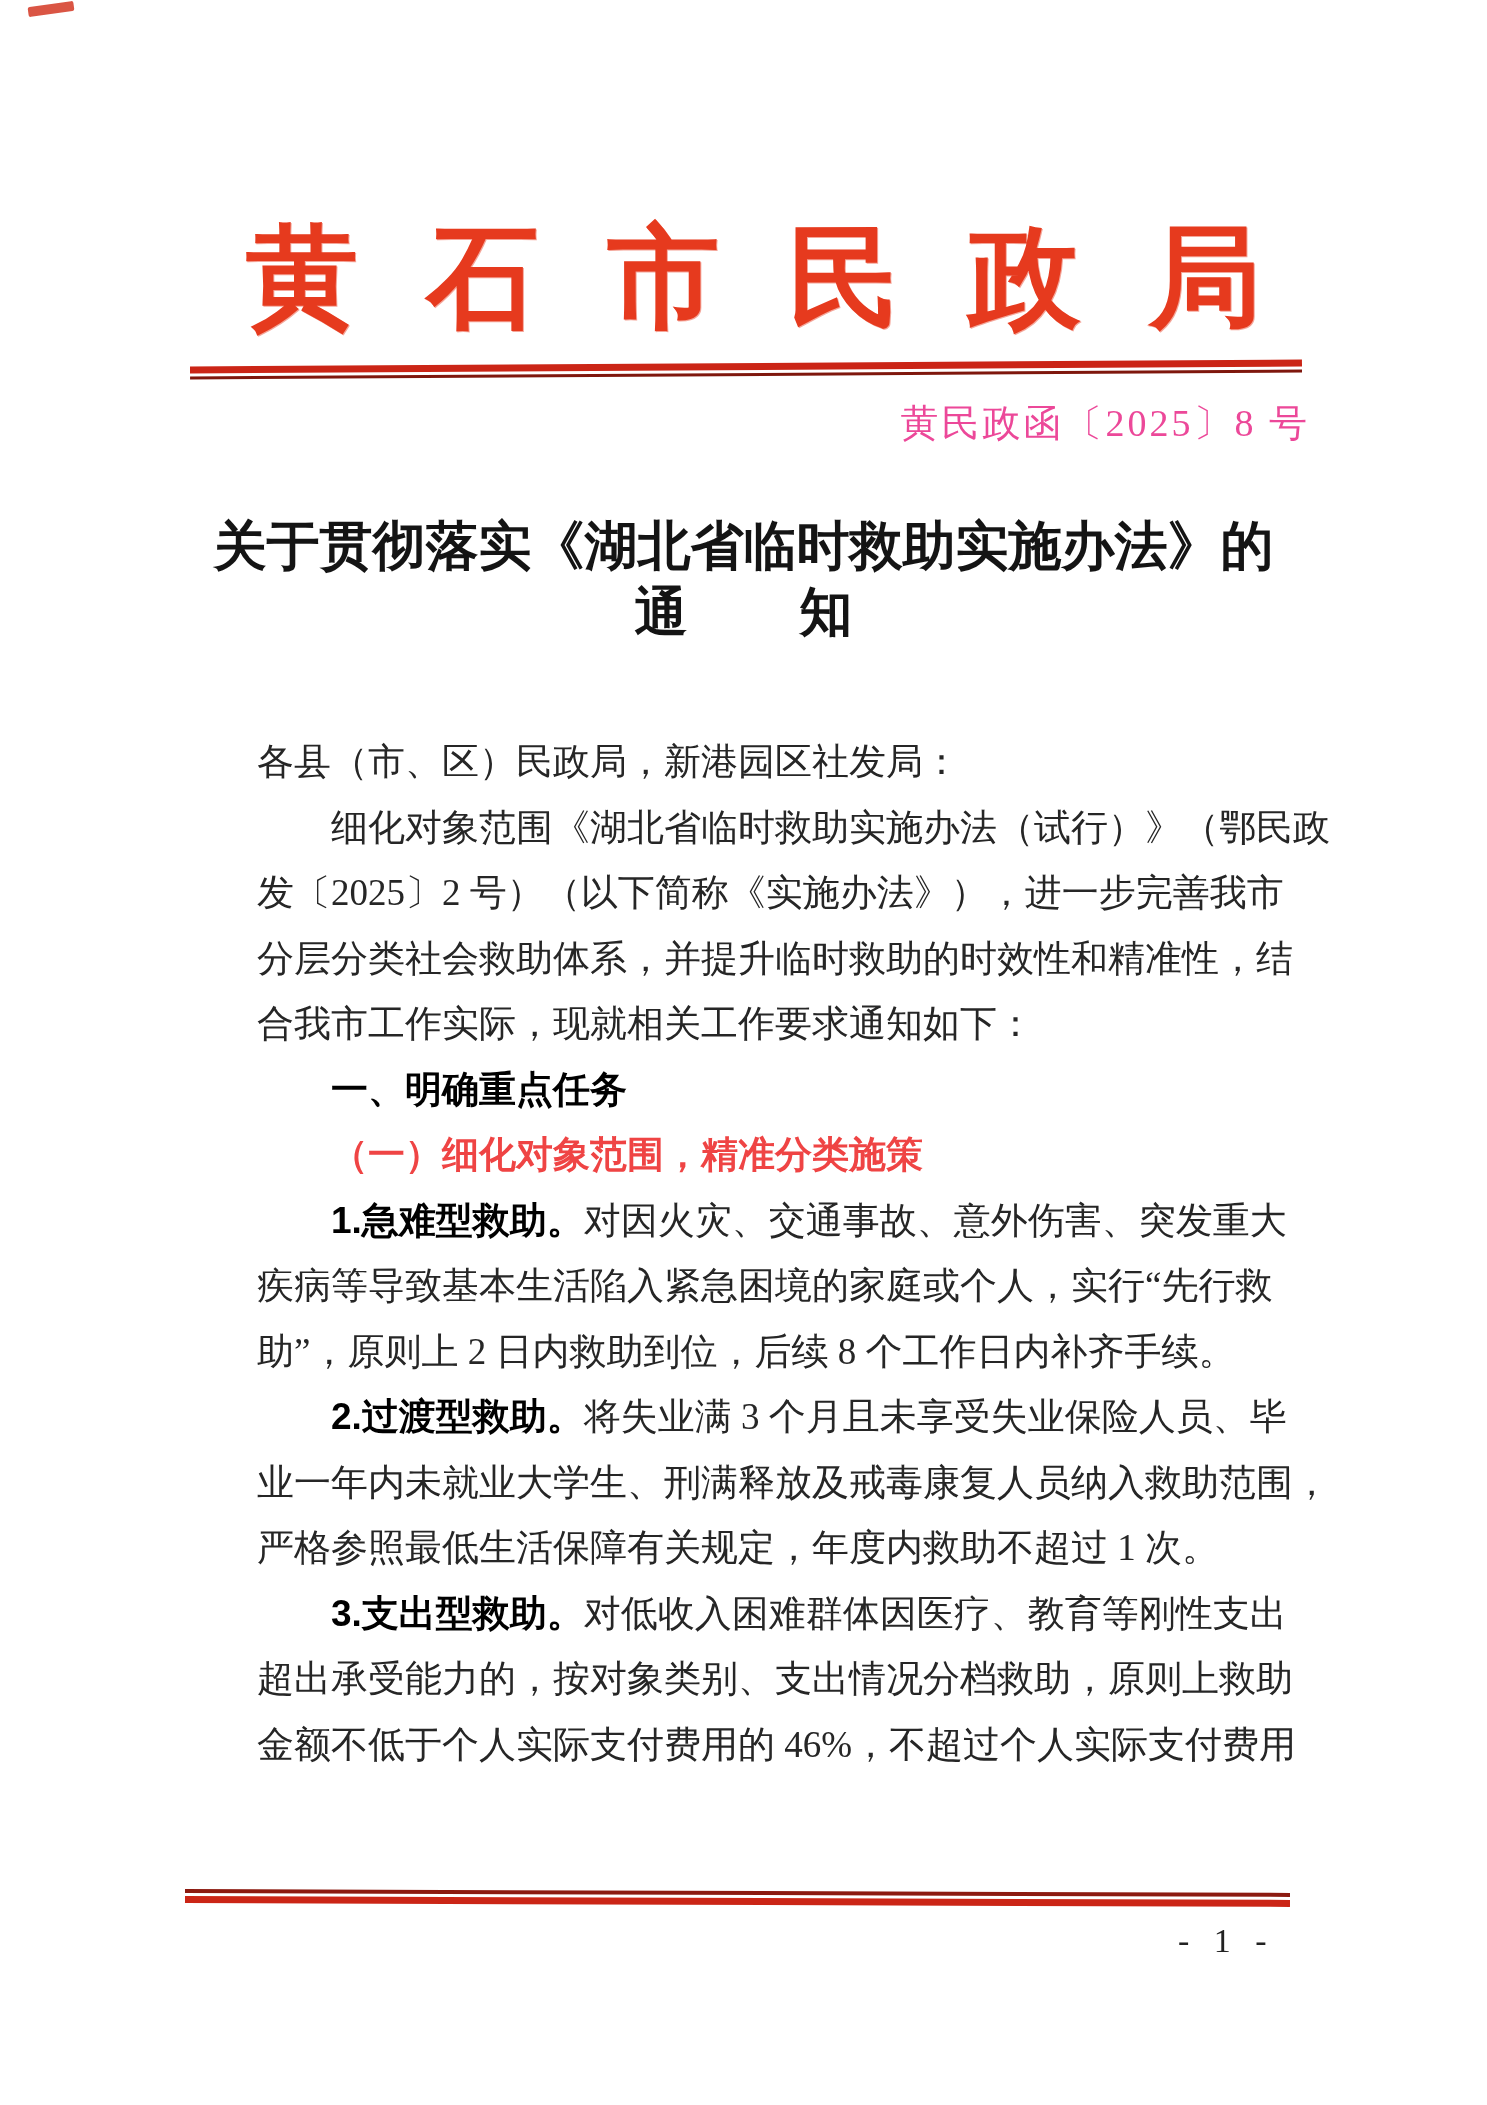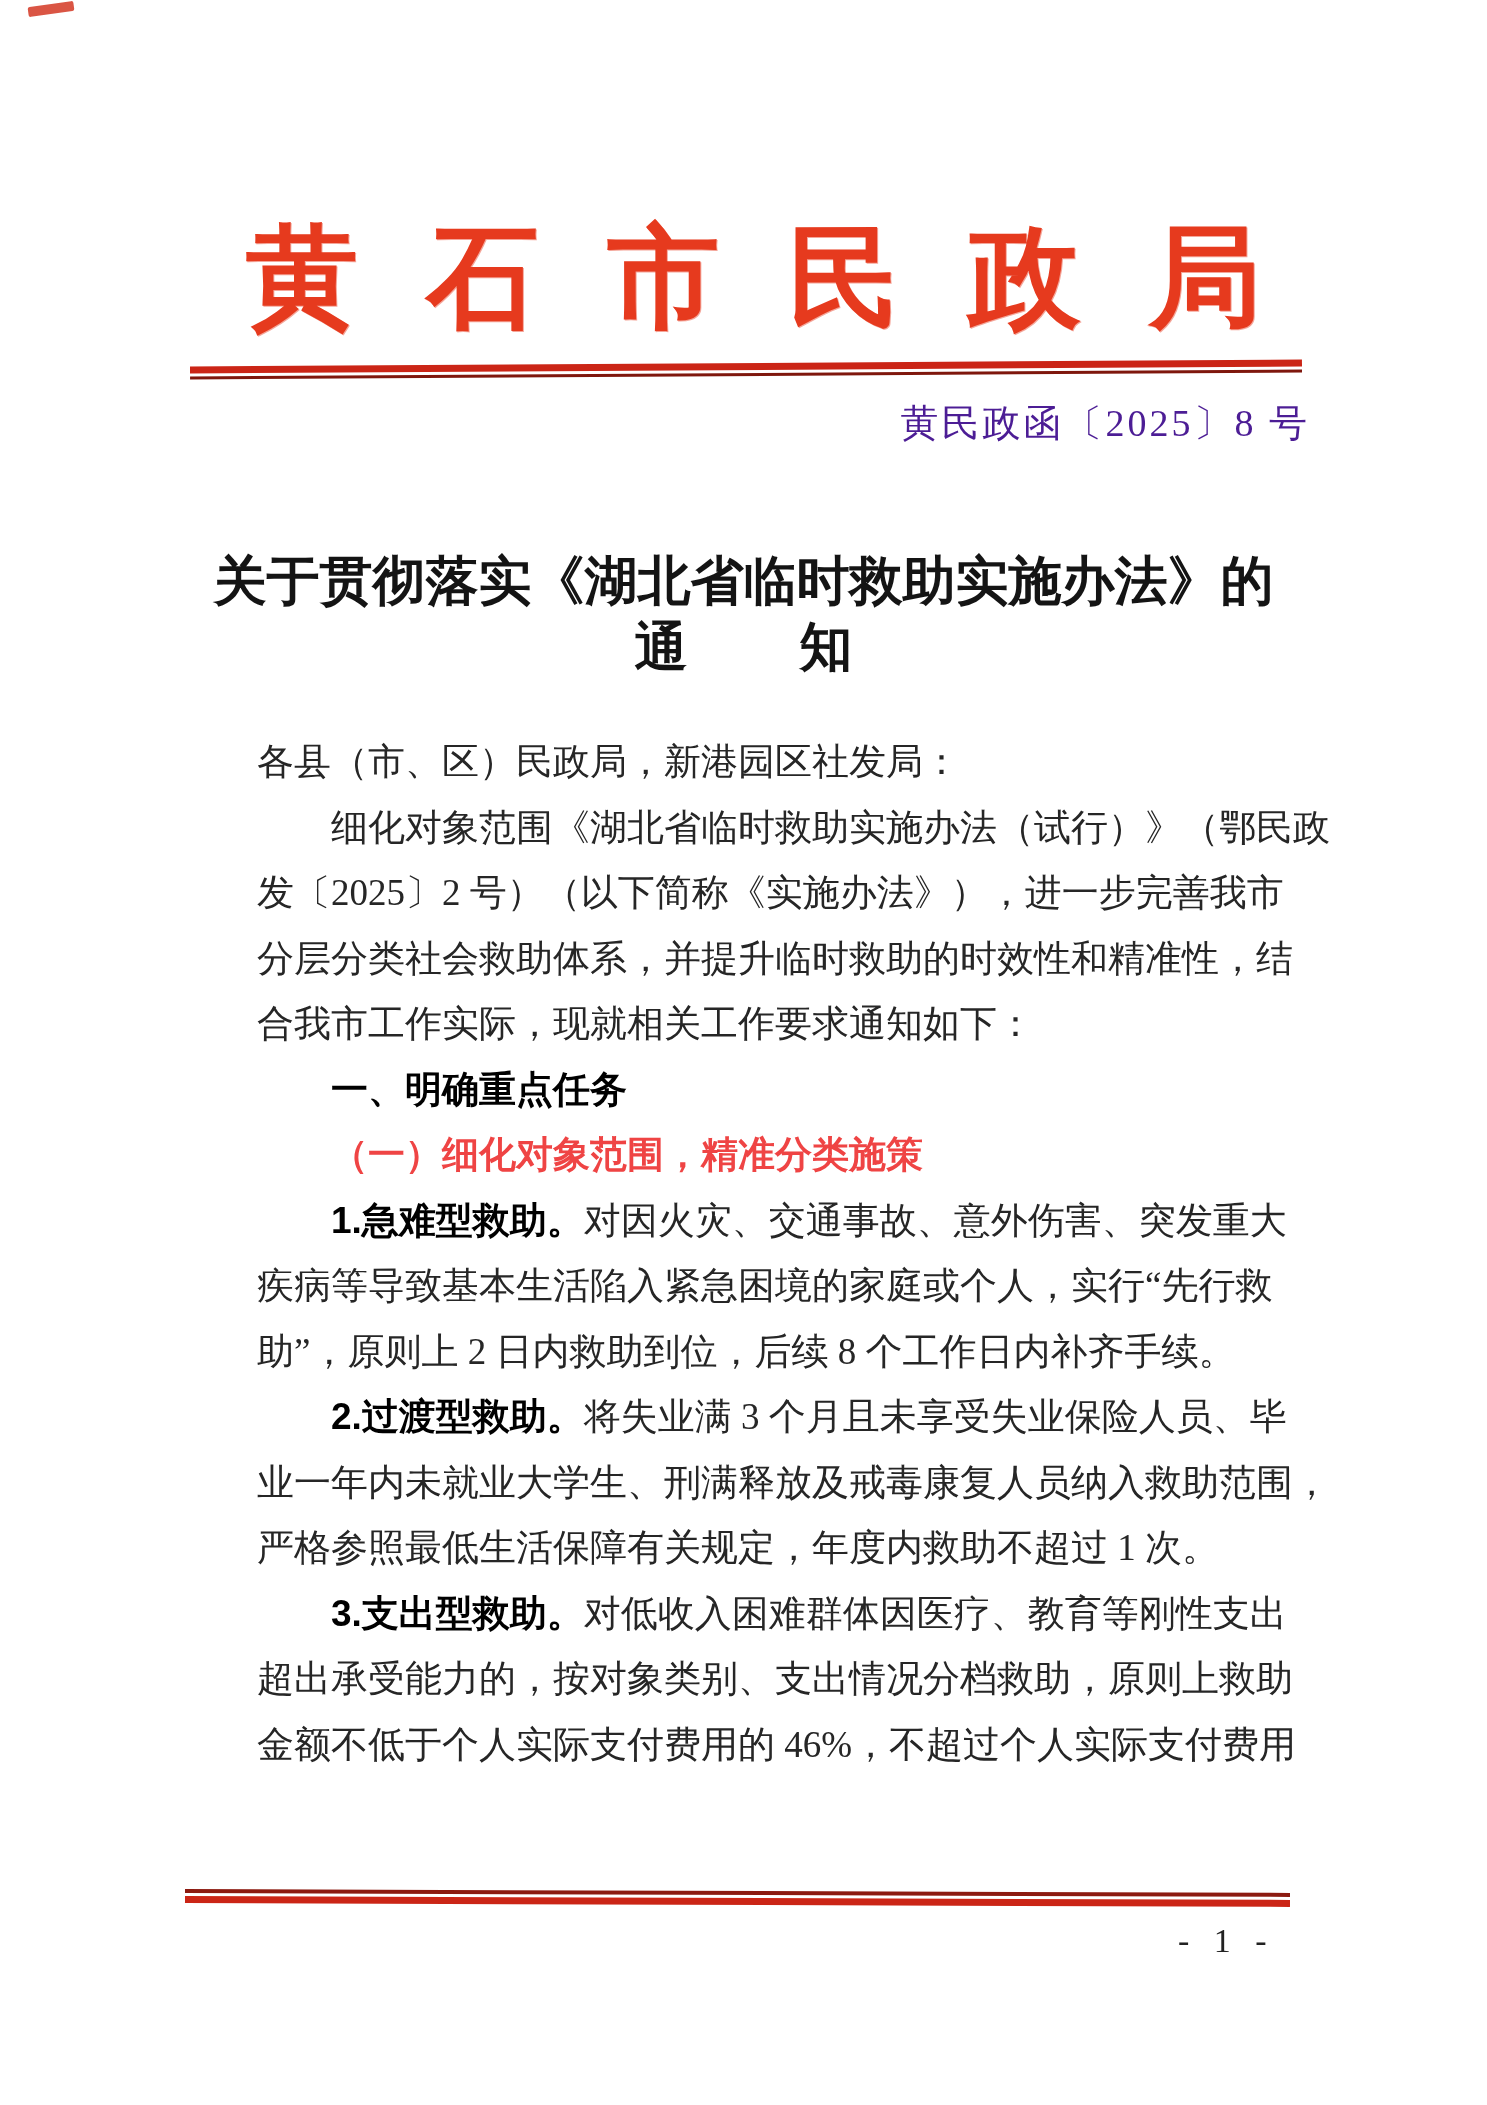--- a/index.html
+++ b/index.html
@@ -24,25 +24,25 @@
     font-size:112px;font-weight:bold;line-height:1;
     font-family:"Liberation Serif","DejaVu Serif",serif;
     text-shadow:1px 1px 0 rgba(230,58,30,.45);
   }
   .rule-top{position:absolute;top:363px;left:190px;width:1112px;transform:rotate(-0.35deg);}
   .rule-top .thick{height:7px;background:#cb2516;}
   .rule-top .gap{height:3px;}
   .rule-top .thin{height:3px;background:#7f170d;}
   .doc-number{
     position:absolute;top:398px;right:177px;
-    font-size:38px;color:#4c1d95;letter-spacing:3px;white-space:nowrap;
+    font-size:38px;color:#ec4899;letter-spacing:3px;white-space:nowrap;
   }
   
   .title{
-    position:absolute;top:549px;left:0;width:100%;
+    position:absolute;top:514px;left:0;width:100%;
     text-align:center;color:#141414;
     font-family:"Liberation Sans","DejaVu Sans",sans-serif;
     font-weight:700;font-size:53px;line-height:64px;
   }
   .title .l2{display:flex;justify-content:center;gap:112px;margin-top:2px;}
   
   .body-text{
     position:absolute;top:729px;left:237px;width:1100px;
     font-size:37px;color:#262626;line-height:65.5px;
     letter-spacing:0px;

